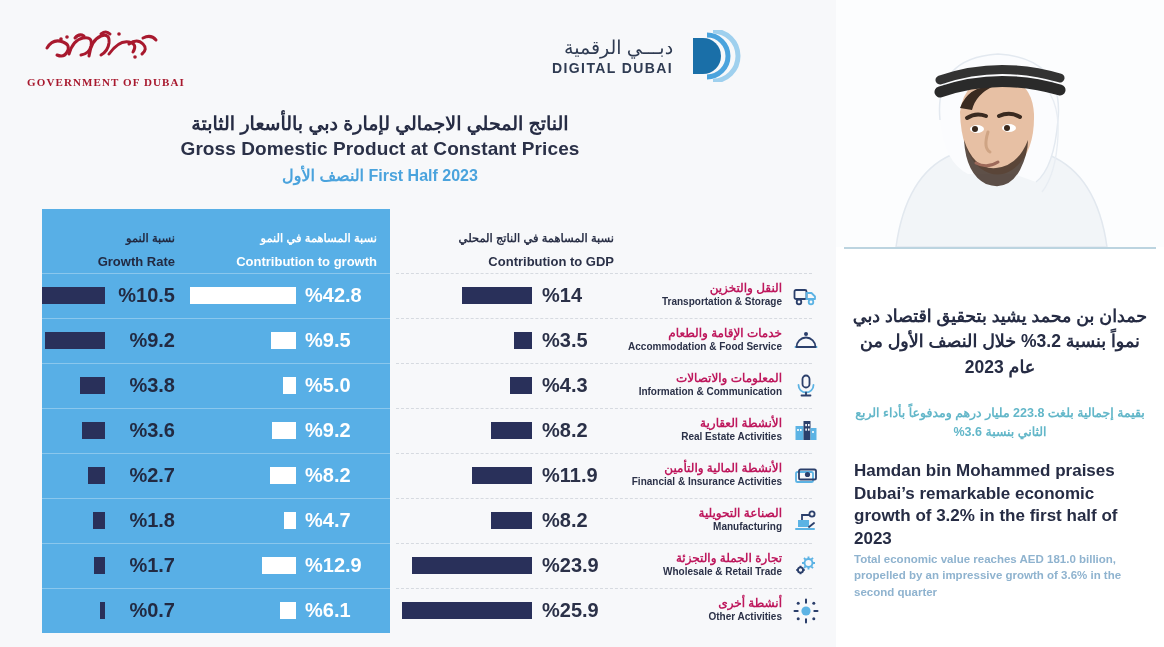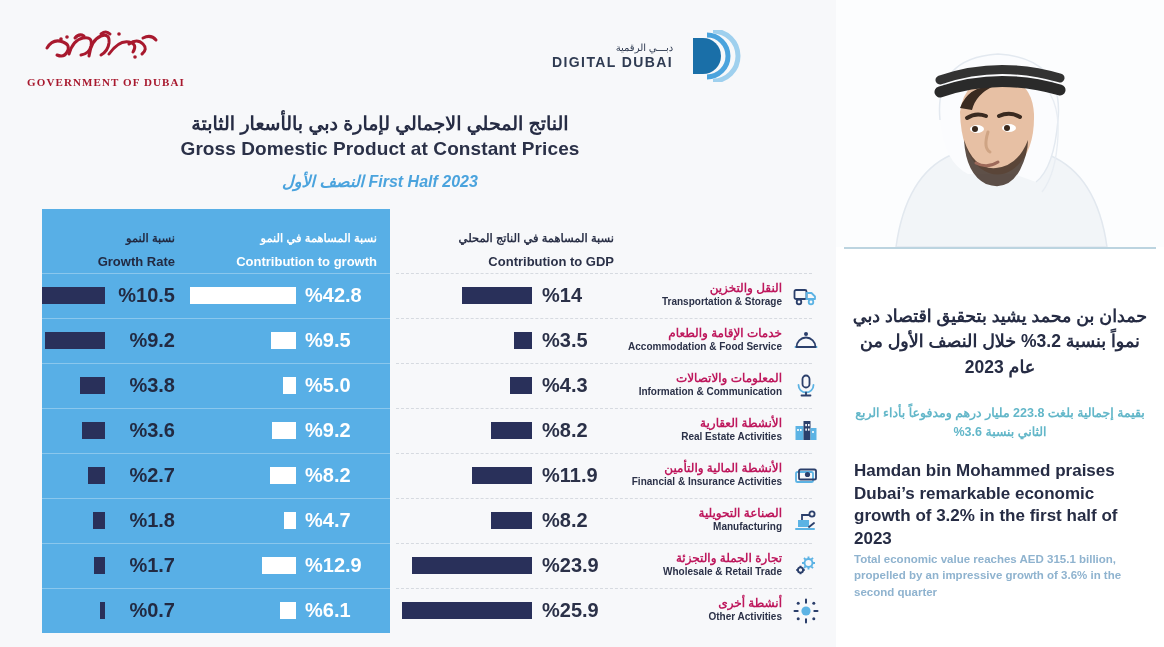--- a/index.html
+++ b/index.html
@@ -22,29 +22,29 @@
   #gov-logo .mark { height: 40px; }
   #gov-logo .mark svg { display: block; margin: 0 auto; }
   #gov-logo .gov-text {
     margin-top: 10px; font-size: 11px; letter-spacing: 1.1px;
     color: #a8192e; font-weight: 700; font-family: "Liberation Serif", serif;
   }
 
   
   #dd-logo { position: absolute; left: 552px; top: 30px; display: flex; align-items: center; gap: 10px; }
   #dd-logo .dd-words { text-align: right; }
-  #dd-logo .dd-ar { font-size: 10px; color: #2f3b52; letter-spacing: .5px; direction: rtl; }
+  #dd-logo .dd-ar { font-size: 19px; color: #2f3b52; letter-spacing: .5px; direction: rtl; }
   #dd-logo .dd-en { font-size: 14px; font-weight: 700; color: #2f3b52; letter-spacing: 1.4px; margin-top: 1px; }
   #dd-logo .dd-mark { width: 58px; height: 52px; }
 
   
   #titles { position: absolute; left: 0; top: 112px; width: 760px; text-align: center; }
   #title-ar { font-size: 19px; font-weight: 700; color: #262c44; direction: rtl; letter-spacing: .2px; }
   #title-en { font-size: 19px; font-weight: 700; color: #2b3148; margin-top: 3px; letter-spacing: .1px; }
-  #title-period { margin-top: 12px; font-size: 16px; font-weight: 700; color: #4aa3dd; font-style: italic; }
+  #title-period { margin-top: 6px; font-size: 16px; font-weight: 700; color: #4aa3dd; }
   #title-period .ar { direction: rtl; }
 
   
   #table { position: absolute; left: 0; top: 209px; width: 836px; height: 424px; }
   #blue-panel {
     position: absolute; left: 42px; top: 0; width: 348px; height: 424px;
     background: #58afe6;
   }
   #white-panel { position: absolute; left: 390px; top: 0; width: 430px; height: 424px; }
 
@@ -461,15 +461,15 @@
         <path d="M104 80 q58 -20 120 -2" stroke="#333" stroke-width="9" fill="none" stroke-linecap="round"></path>
       </svg>
     </div>
     <div id="divider"></div>
 
     <div id="ar-headline">حمدان بن محمد يشيد بتحقيق اقتصاد دبي نمواً بنسبة 3.2% خلال النصف الأول  من عام 2023</div>
     <div id="ar-sub">بقيمة إجمالية بلغت 223.8 مليار درهم ومدفوعاً بأداء الربع الثاني بنسبة 3.6%</div>
   </div>
 
   <div id="en-headline">Hamdan bin Mohammed praises Dubai’s remarkable economic growth of 3.2% in the first half of 2023</div>
-  <div id="en-sub">Total economic value reaches AED 315.1 billion, propelled by an impressive growth of 3.6% in the second quarter</div>
+  <div id="en-sub">Total economic value reaches AED 181.0 billion, propelled by an impressive growth of 3.6% in the second quarter</div>
 
 </div>
 
 </body></html>

